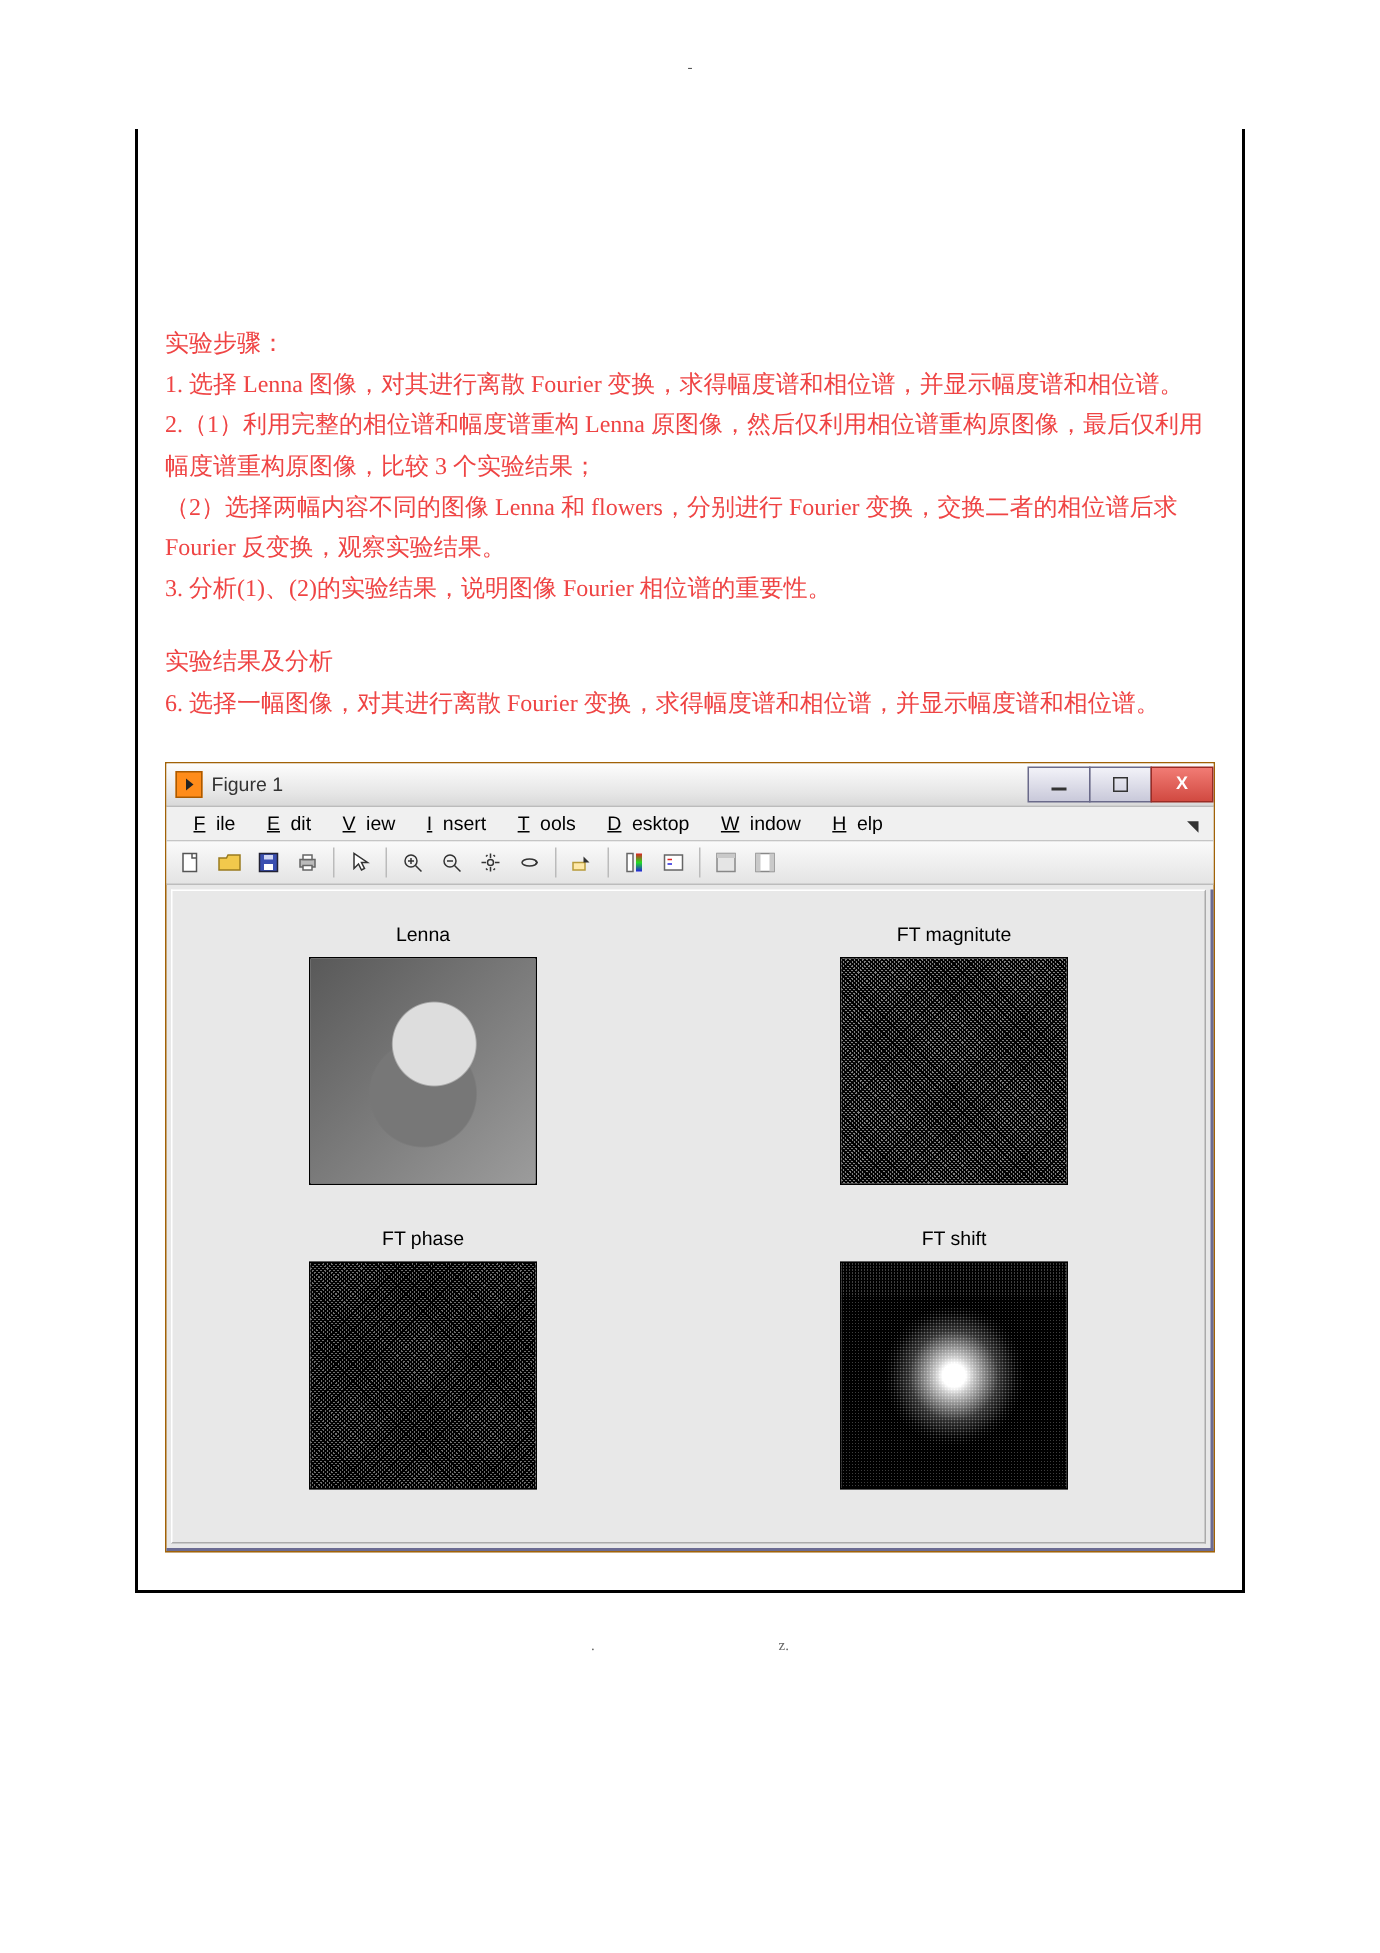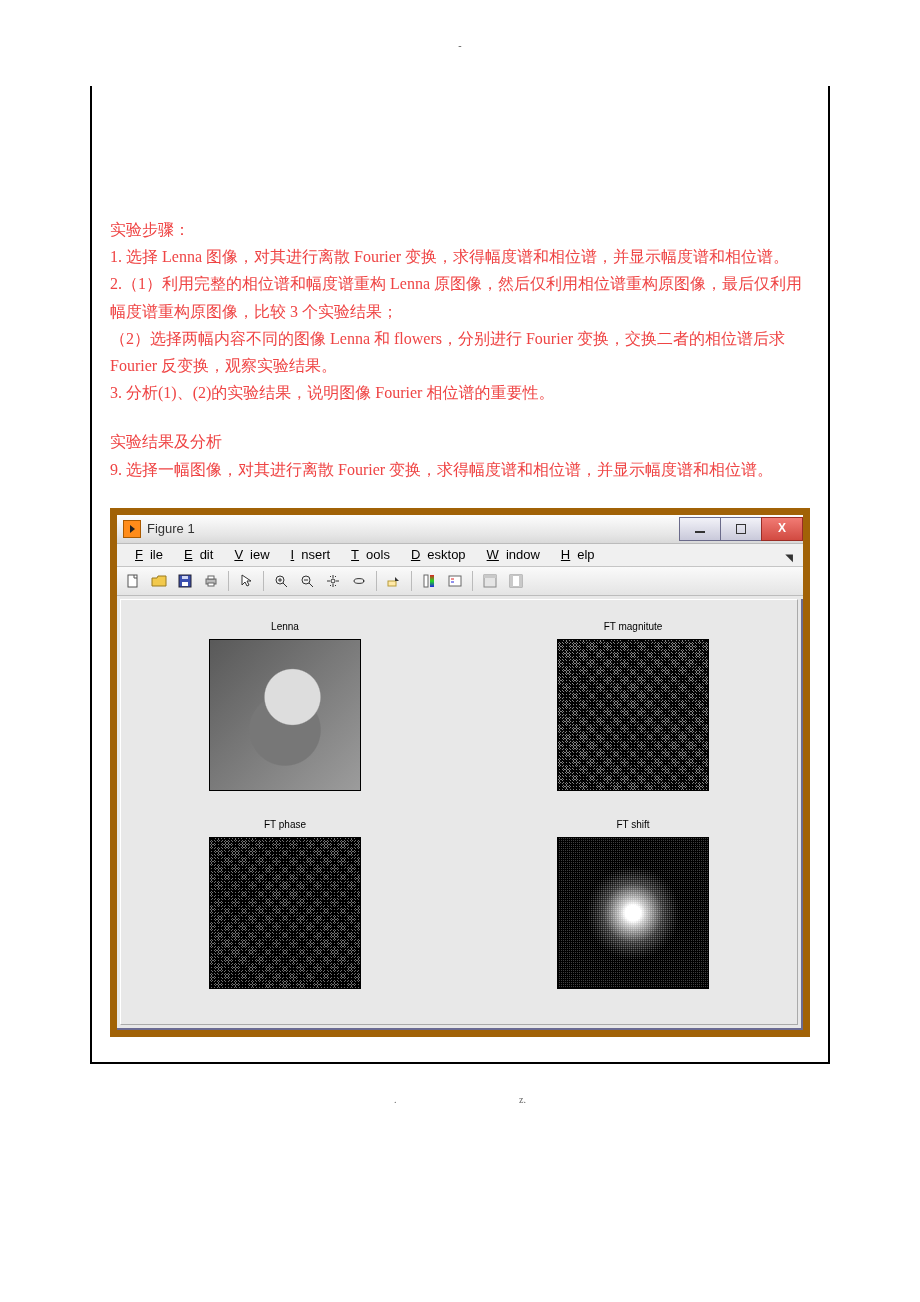--- a/index.html
+++ b/index.html
@@ -22,21 +22,21 @@
   .doc-frame {
     border: 2px solid #000;
     border-top: none;
     margin: 0 auto;
     width: 700px;
     padding: 130px 18px 25px 18px;
     line-height: 1.7;
   }
   .doc-text { color: #ef4444; }
   .figure-window {
-    border: 7px solid #a16207;
+    border: 1px solid #a16207;
     margin-top: 25px;
     background: #e8e8e8;
     font-family: "Segoe UI", Tahoma, sans-serif;
     font-size: 13px;
   }
   .titlebar {
     display: flex;
     align-items: center;
     height: 28px;
     background: linear-gradient(#fdfdfd,#e6e6e6 70%,#d9d9d9);
@@ -128,21 +128,21 @@
     display:grid;
     grid-template-columns: 1fr 1fr;
     grid-template-rows: auto auto;
     row-gap: 25px;
     column-gap: 60px;
     justify-items:center;
   }
   .subplot { text-align:center; }
   .subplot .caption {
     font-family: Arial, sans-serif;
-    font-size: 10px;
+    font-size: 13px;
     color:#000;
     margin-bottom:4px;
   }
   .imgbox {
     width:150px; height:150px;
     border:1px solid #000;
     background:#888;
     display:flex;align-items:center;justify-content:center;
     overflow:hidden;
   }
@@ -194,21 +194,21 @@
 
     <div class="doc-text">实验步骤：</div>
     <div class="doc-text">1. 选择 Lenna 图像，对其进行离散 Fourier 变换，求得幅度谱和相位谱，并显示幅度谱和相位谱。</div>
     <div class="doc-text">2.（1）利用完整的相位谱和幅度谱重构 Lenna 原图像，然后仅利用相位谱重构原图像，最后仅利用幅度谱重构原图像，比较 3 个实验结果；</div>
     <div class="doc-text">（2）选择两幅内容不同的图像 Lenna 和 flowers，分别进行 Fourier 变换，交换二者的相位谱后求 Fourier 反变换，观察实验结果。</div>
     <div class="doc-text">3. 分析(1)、(2)的实验结果，说明图像 Fourier 相位谱的重要性。</div>
 
     <div style="height:22px"></div>
 
     <div class="doc-text">实验结果及分析</div>
-    <div class="doc-text">9. 选择一幅图像，对其进行离散 Fourier 变换，求得幅度谱和相位谱，并显示幅度谱和相位谱。</div>
+    <div class="doc-text">6. 选择一幅图像，对其进行离散 Fourier 变换，求得幅度谱和相位谱，并显示幅度谱和相位谱。</div>
 
     <div class="figure-window">
       <div class="titlebar">
         <div class="app-icon"></div>
         <div class="title-text">Figure 1</div>
         <div class="winbtns">
           <div class="winbtn">
               <div class="min"></div>
             </div>
           <div class="winbtn">

